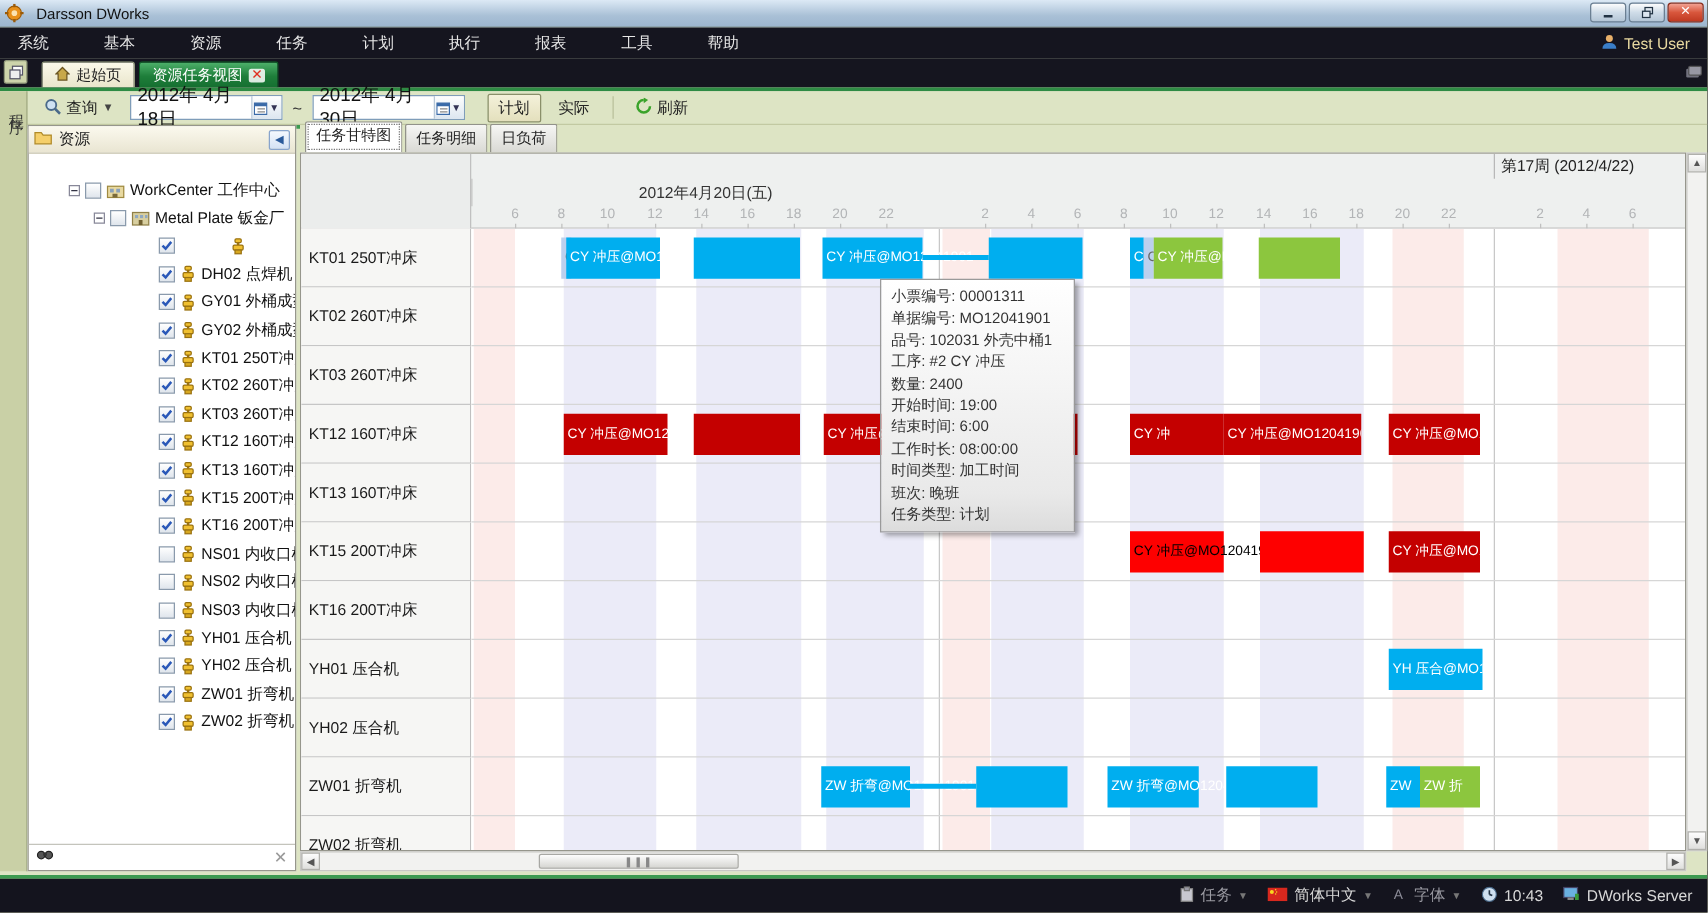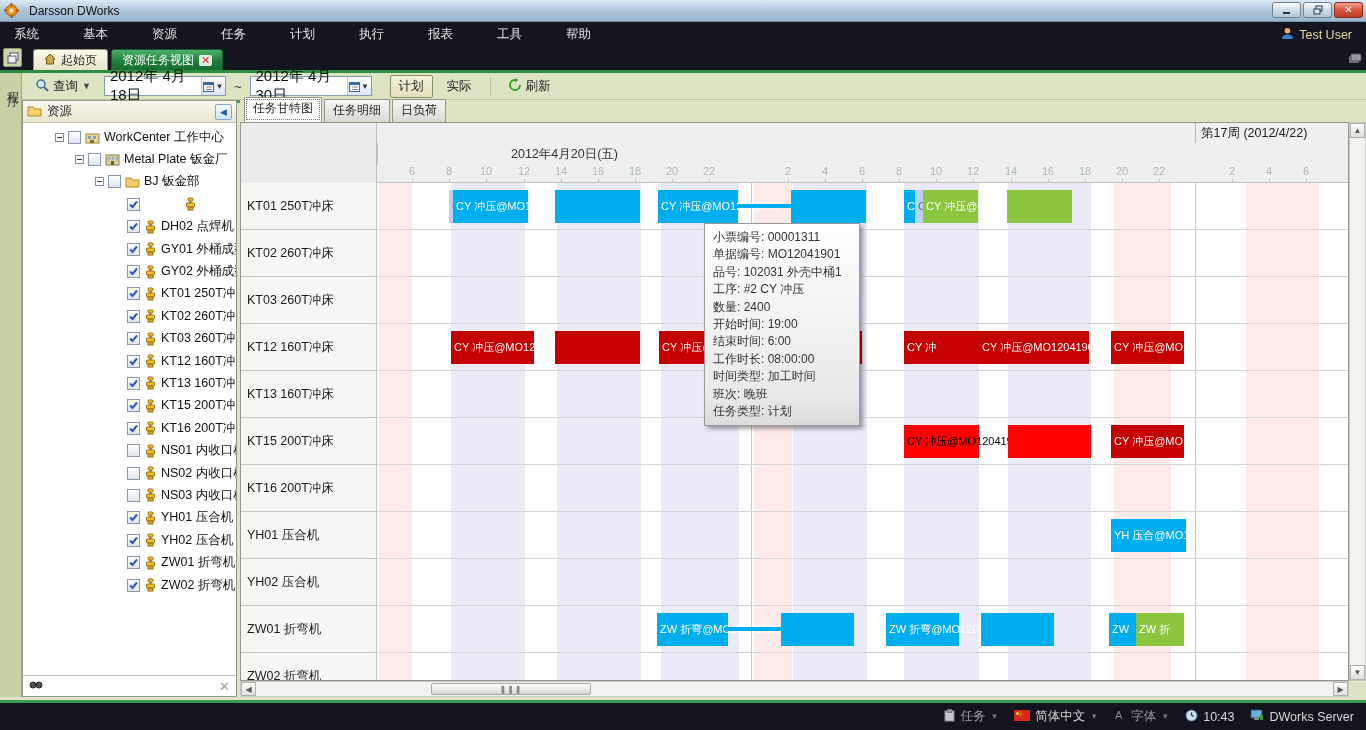--- a/index.html
+++ b/index.html
@@ -40,21 +40,21 @@
   .toggle.pressed{border:1px solid #8a8f6a;background:linear-gradient(#f4f1da,#e4e0bd);border-radius:2px;}
   .tsep{width:1px;height:18px;background:#b9c09a;margin:0 4px;}
   
   .sidestrip{position:absolute;left:0;top:73px;width:22px;height:624px;background:#c9d0a6;border-right:1px solid #a2aa84;}
   .sidestrip .vtext{writing-mode:vertical-rl;font-size:12px;color:#333;margin:10px 0 0 4px;letter-spacing:2px;}
   
   .leftpanel{position:absolute;left:22px;top:100px;width:215px;height:597px;background:#fff;border:1px solid #96968c;display:flex;flex-direction:column;}
   .lp-header{height:22px;background:linear-gradient(#fbf9ee,#e9e5d2);border-bottom:1px solid #c6c2ac;display:flex;align-items:center;padding:0 4px;gap:5px;}
   .lp-header .lp-title{font-size:12.5px;color:#222;flex:1;}
   .lp-collapse{width:17px;height:16px;border:1px solid #88a4cc;background:linear-gradient(#f4f8fe,#d4e2f4);border-radius:2px;font-size:9px;color:#2a5a9a;display:flex;align-items:center;justify-content:center;}
-  .tree{flex:1;overflow:hidden;padding-top:3px;}
+  .tree{flex:1;overflow:hidden;padding-top:18px;}
   .titem{height:22.4px;display:flex;align-items:center;font-size:12.5px;color:#111;white-space:nowrap;}
   .expander{width:9px;height:9px;border:1px solid #889;background:#fff;display:inline-flex;align-items:center;justify-content:center;margin-right:4px;flex:none;}
   .expander::before{content:"";width:5px;height:1px;background:#334;}
   .cbx{width:13px;height:13px;border:1px solid #8a9aac;background:linear-gradient(#fff,#dfe5ec);margin-right:4px;flex:none;display:flex;align-items:center;justify-content:center;}
   .cbx svg{display:block;}
   .ticon{margin-right:4px;flex:none;display:flex;}
   .filterbar{height:21px;border-top:1px solid #c4c4bc;display:flex;align-items:center;padding:0 6px;}
   .filterbar .fspace{flex:1;}
   .filterbar .fclear{color:#9a9a9a;font-size:13px;font-weight:bold;}
   
@@ -256,30 +256,20 @@
           <div class="ticon">
             <svg width="15" height="13" viewBox="0 0 15 13">
               <rect x="1" y="2" width="13" height="10" fill="#d8cfa0" stroke="#908048"></rect>
               <rect x="3" y="4" width="2.5" height="2.5" fill="#90a8c0"></rect>
               <rect x="7" y="4" width="2.5" height="2.5" fill="#90a8c0"></rect>
               <rect x="11" y="4" width="2" height="2.5" fill="#90a8c0"></rect>
               <rect x="6" y="8" width="3" height="4" fill="#706030"></rect>
             </svg>
           </div>
           <div>Metal Plate 钣金厂</div>
-        </div>
-        <div class="titem" style="padding-left: 72px;">
-          <div class="expander"></div>
-          <div class="cbx"></div>
-          <div class="ticon">
-            <svg width="15" height="12" viewBox="0 0 15 12">
-              <path d="M1 2 L6 2 L7.5 4 L14 4 L14 11 L1 11 Z" fill="#f5cf6a" stroke="#b08a28"></path>
-            </svg>
-          </div>
-          <div>BJ 钣金部</div>
         </div>
         <div class="titem" style="padding-left: 104px; gap: 40px;">
           <div class="cbx">
             <svg width="11" height="11" viewBox="0 0 11 11">
               <path d="M2 5.5 L4.5 8 L9 2.5" fill="none" stroke="#2a58b8" stroke-width="2"></path>
             </svg>
           </div>
           <div class="ticon">
             <svg width="13" height="14" viewBox="0 0 13 14">
               <rect x="4" y="1" width="5" height="3" rx="1" fill="#f0c030" stroke="#9a7210"></rect>

